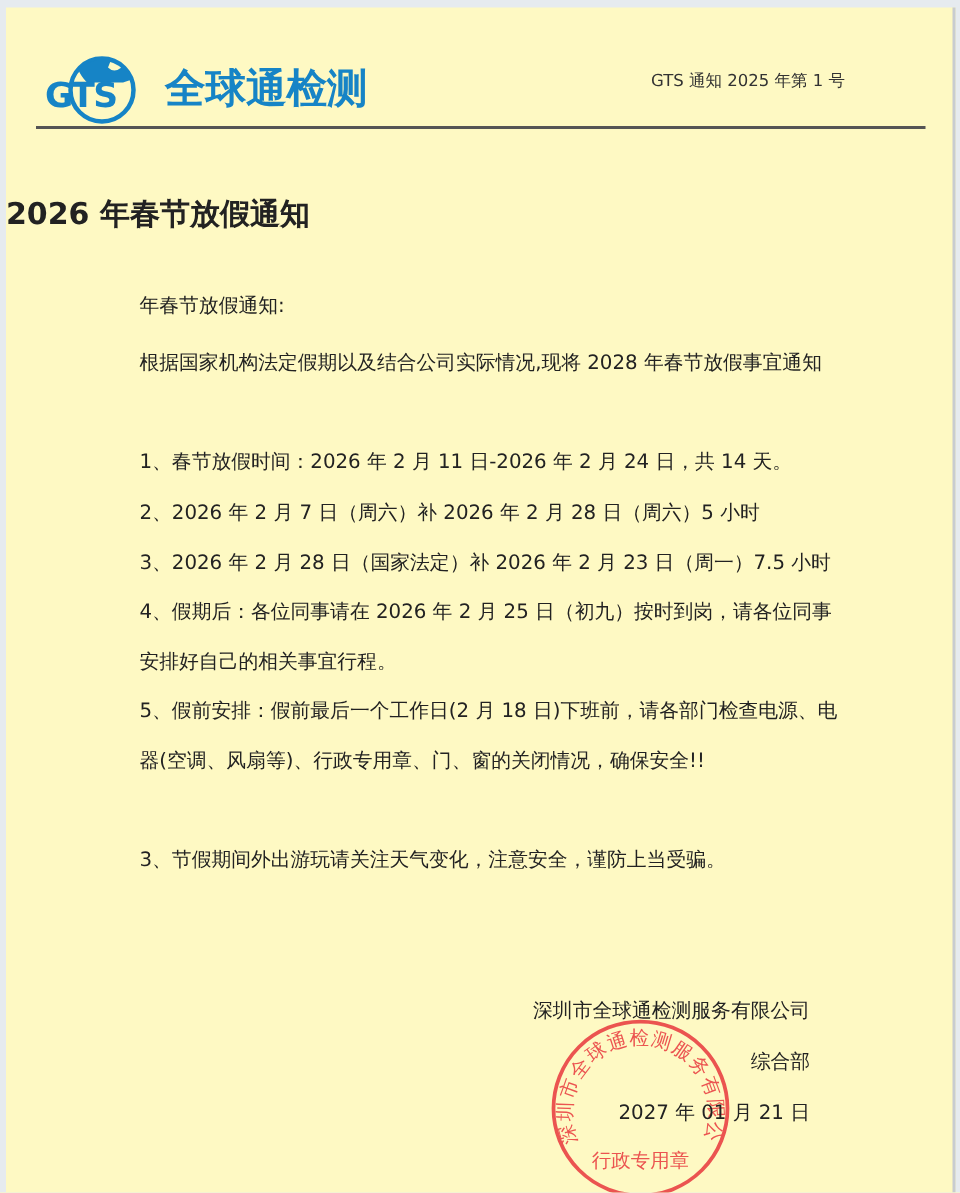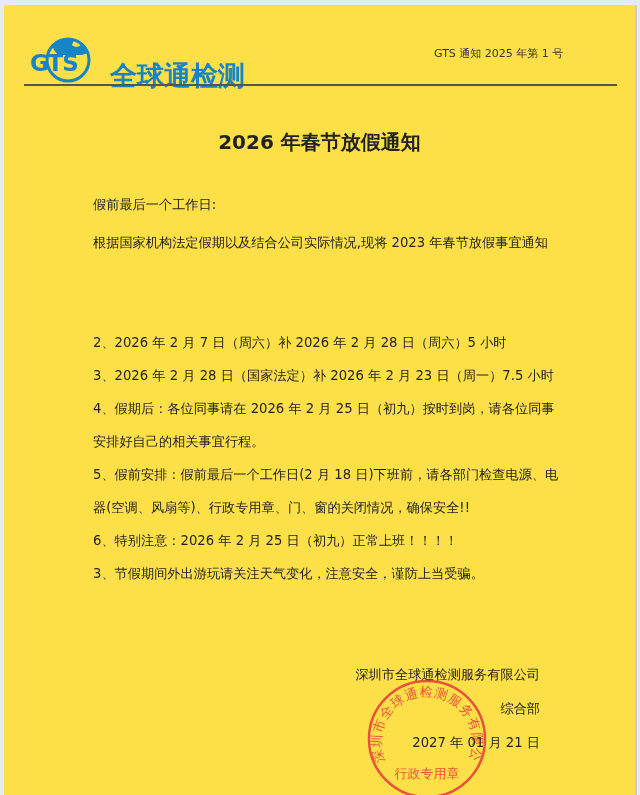--- a/index.html
+++ b/index.html
@@ -5,42 +5,42 @@
   html, body { margin:0; padding:0; }
   body {
     width:640px; height:795px; overflow:hidden;
     background:#e6ebef;
     font-family:"DejaVu Sans", "Liberation Sans", sans-serif;
     color:#222;
     position:relative;
   }
   .page {
     position:absolute; left:4px; top:5px; width:631px; height:790px;
-    background:#fde047;
+    background:#fef9c3;
     border-right:2px solid #c8ccd0;
   }
   .logo {
     position:absolute; left:24px; top:28px; height:48px; width:240px;
   }
   .logo svg { position:absolute; left:0; top:0; }
   .logo-cn {
     position:absolute; left:82px; top:12px;
     font-size:27px; font-weight:bold; color:#1684c6; letter-spacing:0px;
-    font-family:"DejaVu Sans", sans-serif; line-height:30px;margin-top:16px;
+    font-family:"DejaVu Sans", sans-serif; line-height:30px;
   }
   .notice-no {
     position:absolute; left:430px; top:42px;
     font-size:11px; color:#333; line-height:14px;
   }
   .hr {
     position:absolute; left:20px; top:79px; width:593px; height:2px;
     background:#555;
   }
   .title {
-    position:absolute; left:0; width:631px; top:124px; text-align:center;
+    position:absolute; left:0; width:631px; top:124px; text-align:left;
     font-size:20px; font-weight:bold; color:#222; line-height:26px;
   }
   .body-text {
     position:absolute; left:89px; width:480px;
     font-size:13.2px; color:#222; line-height:16px; white-space:nowrap;
   }
   .sig {
     position:absolute; right:95px; text-align:right;
     font-size:13.2px; color:#222; line-height:16px; white-space:nowrap;
   }
@@ -60,30 +60,30 @@
       <text x="2" y="38" font-family="DejaVu Sans, sans-serif" font-weight="bold" font-size="23" fill="#1684c6" letter-spacing="-1">GTS</text>
     </svg>
     <span class="logo-cn">全球通检测</span>
   </div>
 
   <div class="notice-no">GTS 通知 2025 年第 1 号</div>
   <div class="hr"></div>
 
   <div class="title">2026 年春节放假通知</div>
 
-  <div class="body-text" style="top:192px">假前最后一个工作日:</div>
-  <div class="body-text" style="top:230px">根据国家机构法定假期以及结合公司实际情况,现将 2023 年春节放假事宜通知</div>
+  <div class="body-text" style="top:192px">年春节放假通知:</div>
+  <div class="body-text" style="top:230px">根据国家机构法定假期以及结合公司实际情况,现将 2028 年春节放假事宜通知</div>
 
+  <div class="body-text" style="top:296px">1、春节放假时间：2026 年 2 月 11 日-2026 年 2 月 24 日，共 14 天。</div>
   <div class="body-text" style="top:330px">2、2026 年 2 月 7 日（周六）补 2026 年 2 月 28 日（周六）5 小时</div>
   <div class="body-text" style="top:363px">3、2026 年 2 月 28 日（国家法定）补 2026 年 2 月 23 日（周一）7.5 小时</div>
   <div class="body-text" style="top:396px">4、假期后：各位同事请在 2026 年 2 月 25 日（初九）按时到岗，请各位同事</div>
   <div class="body-text" style="top:429px">安排好自己的相关事宜行程。</div>
   <div class="body-text" style="top:462px">5、假前安排：假前最后一个工作日(2 月 18 日)下班前，请各部门检查电源、电</div>
   <div class="body-text" style="top:495px">器(空调、风扇等)、行政专用章、门、窗的关闭情况，确保安全!!</div>
-  <div class="body-text" style="top:528px">6、特别注意：2026 年 2 月 25 日（初九）正常上班！！！！</div>
   <div class="body-text" style="top:561px">3、节假期间外出游玩请关注天气变化，注意安全，谨防上当受骗。</div>
 
   <svg class="seal" width="128" height="128" viewBox="0 0 128 128" opacity="0.85">
     <defs>
       <path id="sealArc" d="M 22 86 A 46 46 0 1 1 106 86"></path>
     </defs>
     <circle cx="64" cy="64" r="58" fill="none" stroke="#e8383d" stroke-width="2.5"></circle>
     <text font-size="13" fill="#e8383d" font-family="DejaVu Sans, sans-serif" letter-spacing="1">
       <textPath href="#sealArc">深圳市全球通检测服务有限公司</textPath>
     </text>

